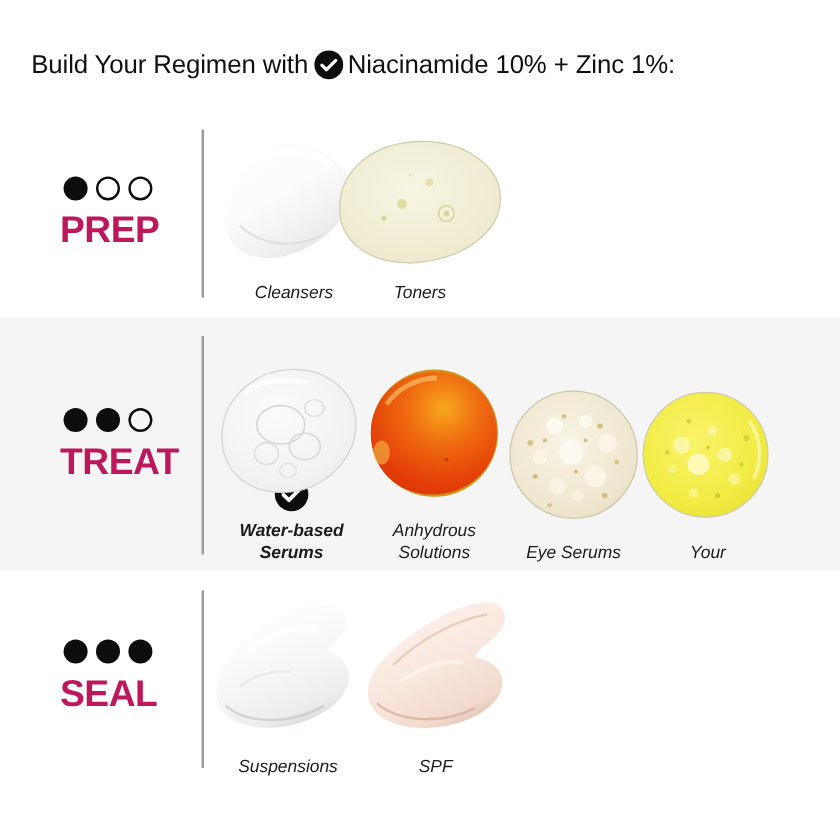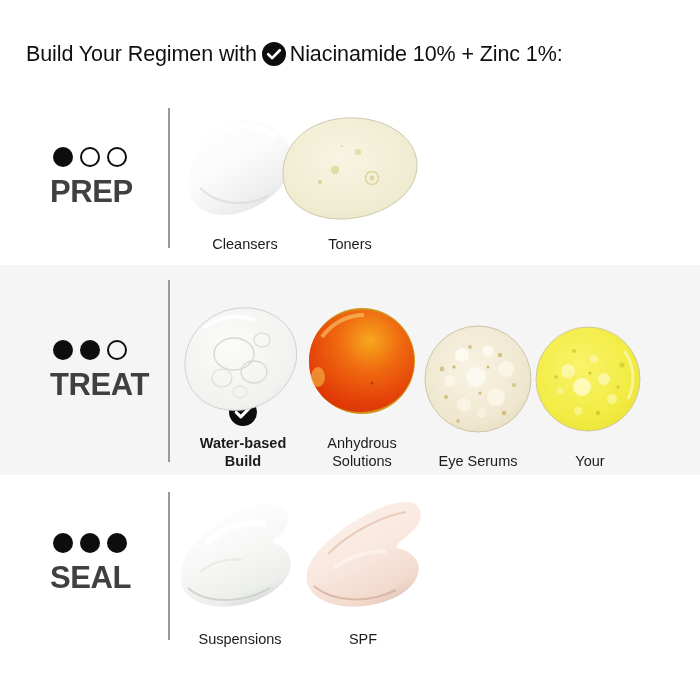--- a/index.html
+++ b/index.html
@@ -87,21 +87,21 @@
     height: 20px;
     border-radius: 50%;
     box-sizing: border-box;
   }
   .dot.filled { background: #0d0d0d; }
   .dot.empty  { background: transparent; border: 2.3px solid #0d0d0d; }
   .stage-name {
     font-size: 31px;
     font-weight: 700;
     letter-spacing: -0.4px;
-    color: #404040;
+    color: #be185d;
     line-height: 1;
   }
 
   
   .divider {
     position: absolute;
     left: 168px;
     width: 1.5px;
     background: #9a9a9a;
   }
@@ -113,20 +113,21 @@
   .swatch-row {
     position: absolute;
     display: flex;
     align-items: flex-end;
   }
   .swatch-cell {
     display: flex;
     flex-direction: column;
     align-items: center;
     position: relative;
+    font-style: italic;
   }
   .swatch-art {
     position: relative;
   }
   .label {
     font-size: 14.5px;
     color: #1b1b1b;
     text-align: center;
     line-height: 1.25;
     font-weight: 400;
@@ -241,21 +242,21 @@
         <ellipse cx="58" cy="86" rx="7" ry="6" fill="none" stroke="#dcdfda" stroke-width="1"></ellipse>
         <path d="M22 22 C36 10 58 8 74 14" fill="none" stroke="#ffffff" stroke-width="4" opacity="0.8"></path>
       </svg>
     </div>
     <div class="cell-badge check-badge" style="width:28px;height:28px;margin-top:-16px;">
       <svg width="28" height="28" viewBox="0 0 24 24" aria-hidden="true">
         <path d="M6.2 12.3 L10.1 16.1 L17.8 8.3" fill="none" stroke="#ffffff" stroke-width="2.7" stroke-linecap="round" stroke-linejoin="round"></path>
       </svg>
     </div>
     <div class="label bold" style="margin-top:5px;">Water-based
-Build</div>
+Serums</div>
   </div>
 
   <div class="swatch-cell" style="width:120px; margin-left:-2px;">
     <div class="swatch-art" style="width:120px;height:108px;">
       <svg width="120" height="108" viewBox="0 0 120 108" aria-hidden="true">
         <defs>
           <radialGradient id="gAmberEdge" cx="0.5" cy="0.5" r="0.55">
             <stop offset="0.55" stop-color="#e9b027"></stop>
             <stop offset="1" stop-color="#c98a12"></stop>
           </radialGradient>

